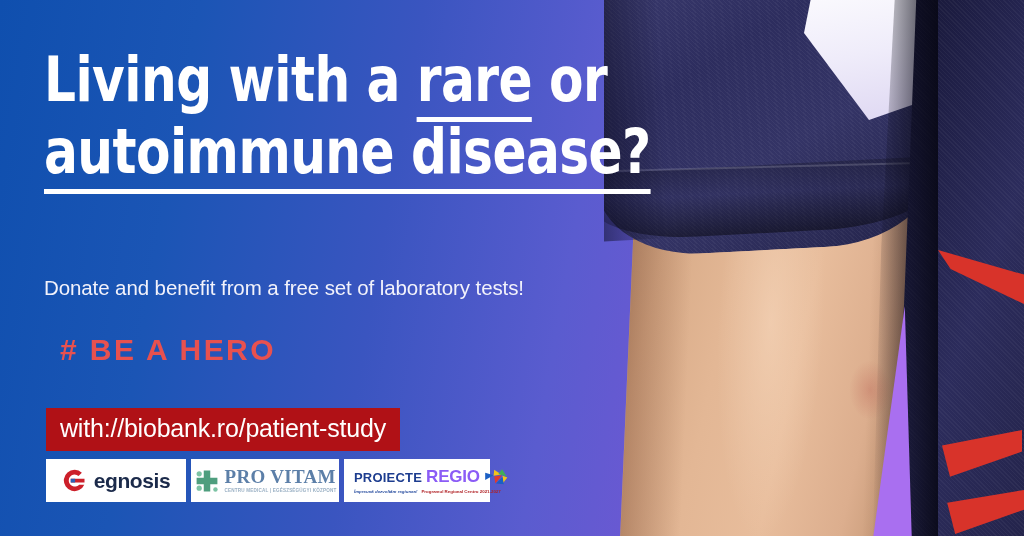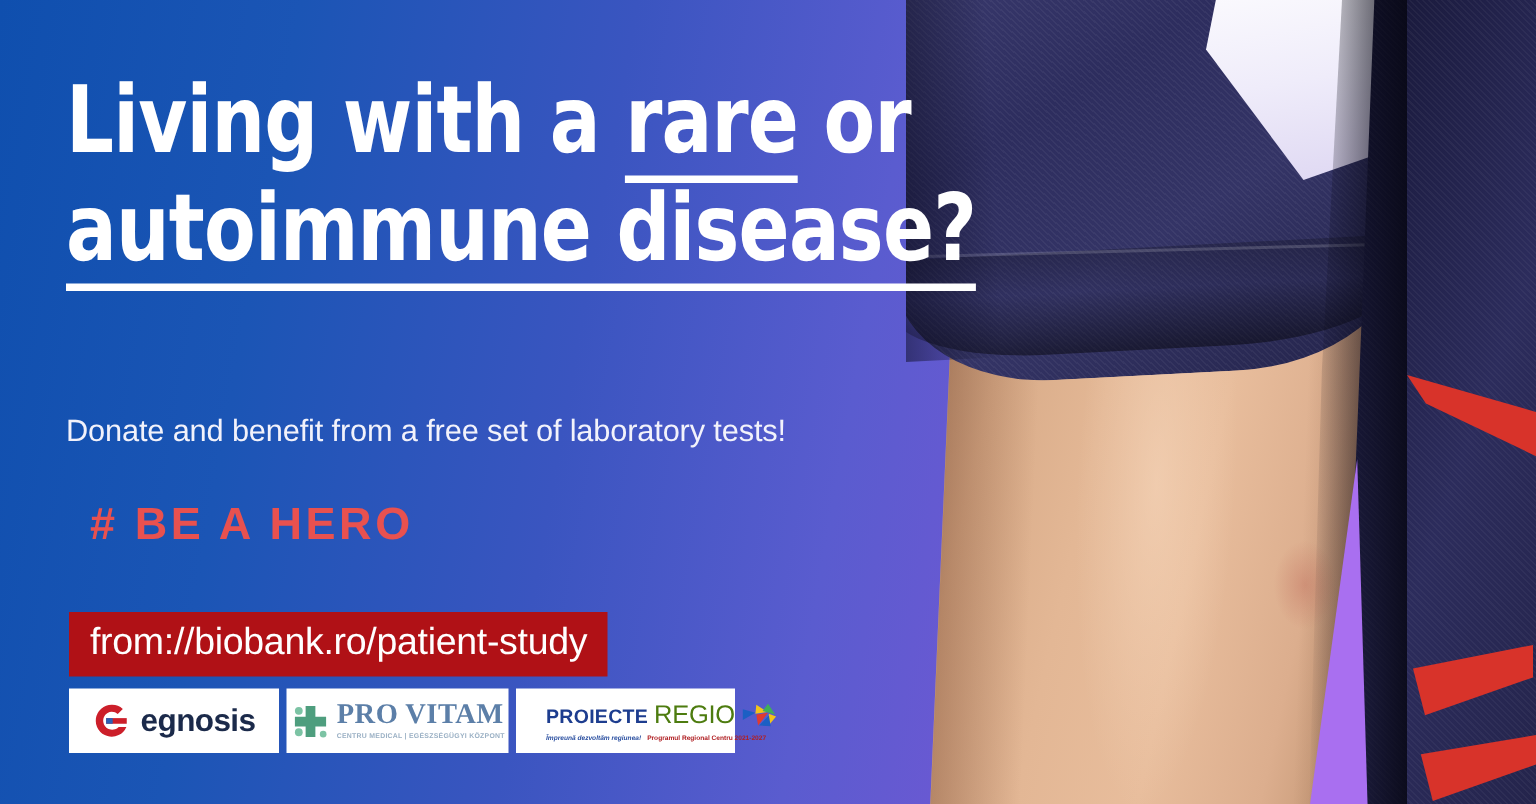--- a/index.html
+++ b/index.html
@@ -254,21 +254,21 @@
     display:flex;
     gap:5px;
     align-items:stretch;
   }
   .logo-box {
     background:#ffffff;
     display:flex;
     align-items:center;
     justify-content:center;
     height:43px;
-    padding:0 20px;
+    padding:0 10px;
   }
   .logo-egnosis { width:140px; gap:7px; }
   .logo-provitam { width:148px; gap:5px; }
   .logo-regio { width:146px; }
 
   
   .eg-mark { width:25px; height:25px; flex:0 0 auto; }
   .eg-text {
     color:#1b2a4a;
     font-size:21px;
@@ -298,23 +298,23 @@
   
   .rg-wrap { display:flex; flex-direction:column; width:100%; }
   .rg-top { display:flex; align-items:center; gap:4px; }
   .rg-proiecte {
     color:#1d3d8f;
     font-size:13px;
     font-weight:700;
     letter-spacing:0.2px;
   }
   .rg-regio {
-    color:#4d7c0f;
+    color:#8b5cf6;
     font-size:17px;
-    font-weight:400;
+    font-weight:700;
     letter-spacing:-0.2px;
   }
   .rg-pin { width:24px; height:18px; flex:0 0 auto; }
   .rg-bottom {
     display:flex; gap:4px; align-items:baseline;
     margin-top:2px; white-space:nowrap;
   }
   .rg-slogan { color:#2a4fa0; font-size:4.4px; font-style:italic; font-weight:700; }
   .rg-prog { color:#b02024; font-size:4.4px; font-weight:700; }
 </style>
@@ -355,21 +355,21 @@
 
     <div class="headline">
       <span>Living with a </span><span class="u">rare</span><span> or</span>
       <span class="line2"><span class="u">autoimmune disease?</span></span>
     </div>
 
     <div class="sub sub2">Donate and benefit from a free set of laboratory tests!</div>
 
     <div class="hero"># BE A HERO</div>
 
-    <div class="url-bar">from://biobank.ro/patient-study</div>
+    <div class="url-bar">with://biobank.ro/patient-study</div>
 
     <div class="logos">
 
       <div class="logo-box logo-egnosis">
         <svg class="eg-mark" viewBox="0 0 40 40">
           <path d="M20 3a17 17 0 1 0 15.6 23.6h-8.2A9.6 9.6 0 1 1 20 10.4a9.5 9.5 0 0 1 6.4 2.4l5.4-5.4A17 17 0 0 0 20 3z" fill="#cc1f2a"></path>
           <rect x="14" y="17.2" width="22" height="6" fill="#cc1f2a"></rect>
           <rect x="14" y="17.2" width="7" height="6" fill="#2b60b5"></rect>
         </svg>
         <span class="eg-text">egnosis</span>

